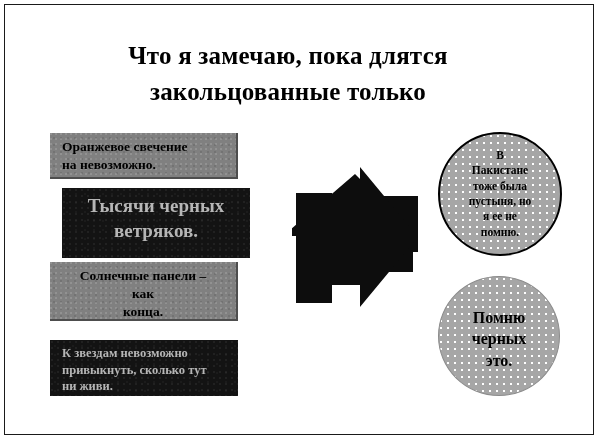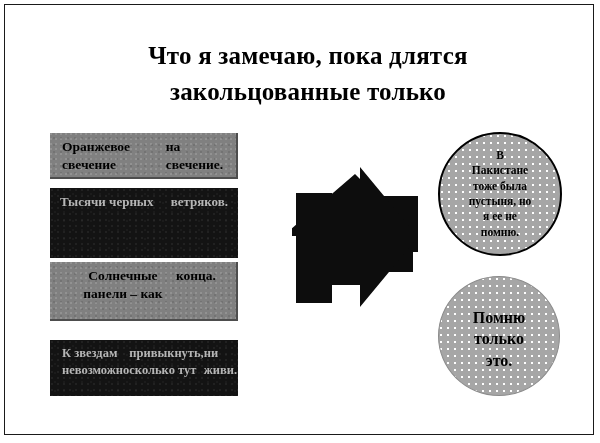--- a/index.html
+++ b/index.html
@@ -22,41 +22,41 @@
     width: 590px;
     height: 431px;
     border: 1px solid #1a1a1a;
     box-sizing: border-box;
     pointer-events: none;
   }
 
   
   #title {
     position: absolute;
-    left: 48px;
+    left: 28px;
     top: 38px;
     width: 520px;
     text-align: center;
     font-size: 25px;
     font-weight: bold;
     line-height: 1.42;
     color: #000000;
     letter-spacing: 0.2px;
   }
   #title .tline { display: block; white-space: nowrap; }
 
   
   .txtbox {
     position: absolute;
     box-sizing: border-box;
     font-weight: bold;
     line-height: 1.32;
     display: flex;
-    flex-direction: row;
-    justify-content: space-between;
+    flex-direction: column;
+    justify-content: flex-start;
   }
   .txtbox .line { display: block; }
 
   .tb-dark-on-gray {
     background-color: #808080;
     background-image:
       radial-gradient(circle at 1px 1px, rgba(255,255,255,0.30) 0.6px, transparent 0.8px),
       radial-gradient(circle at 4px 5px, rgba(0,0,0,0.22) 0.6px, transparent 0.8px);
     background-size: 5px 5px, 7px 7px;
     color: #000000;
@@ -67,22 +67,22 @@
     background-color: #131313;
     background-image:
       radial-gradient(circle at 2px 2px, rgba(255,255,255,0.13) 0.6px, transparent 0.8px),
       radial-gradient(circle at 5px 6px, rgba(255,255,255,0.08) 0.6px, transparent 0.8px);
     background-size: 6px 6px, 9px 9px;
     color: #b6b6b6;
   }
 
   #box1 { left: 50px; top: 133px; width: 188px; height: 46px;
           padding: 5px 8px 5px 12px; font-size: 13.5px; text-align: left; }
-  #box2 { left: 50px; top: 188px; width: 188px; height: 70px;
-          padding: 5px 10px; font-size: 13px; text-align: center; }
+  #box2 { left: 62px; top: 188px; width: 188px; height: 70px;
+          padding: 5px 10px; font-size: 19px; text-align: center; }
   #box3 { left: 50px; top: 262px; width: 188px; height: 59px;
           padding: 5px 20px; font-size: 13.5px; text-align: center; }
   #box4 { left: 50px; top: 340px; width: 188px; height: 56px;
           padding: 5px 8px 5px 12px; font-size: 12.5px; text-align: left; }
 
   
   #arrow {
     position: absolute;
     left: 292px;
     top: 163px;
@@ -129,21 +129,21 @@
 
   <div id="frame"></div>
 
   <div id="title">
     <span class="tline">Что я замечаю, пока длятся</span>
     <span class="tline">закольцованные только</span>
   </div>
 
   <div class="txtbox tb-dark-on-gray" id="box1">
     <span class="line">Оранжевое  свечение</span>
-    <span class="line">на свечение.</span>
+    <span class="line">на невозможно.</span>
   </div>
 
   <div class="txtbox tb-light-on-black" id="box2">
     <span class="line">Тысячи черных</span>
     <span class="line">ветряков.</span>
   </div>
 
   <div class="txtbox tb-dark-on-gray" id="box3">
     <span class="line">Солнечные панели – как</span>
     <span class="line">конца.</span>
@@ -169,18 +169,18 @@
       <span class="line">тоже была</span>
       <span class="line">пустыня, но</span>
       <span class="line">я ее не</span>
       <span class="line">помню.</span>
     </div>
   </div>
 
   <div class="circle" id="circle2">
     <div class="inner">
       <span class="line">Помню</span>
-      <span class="line">только</span>
+      <span class="line">черных</span>
       <span class="line">это.</span>
     </div>
   </div>
 
 </div>
 
 </body></html>

